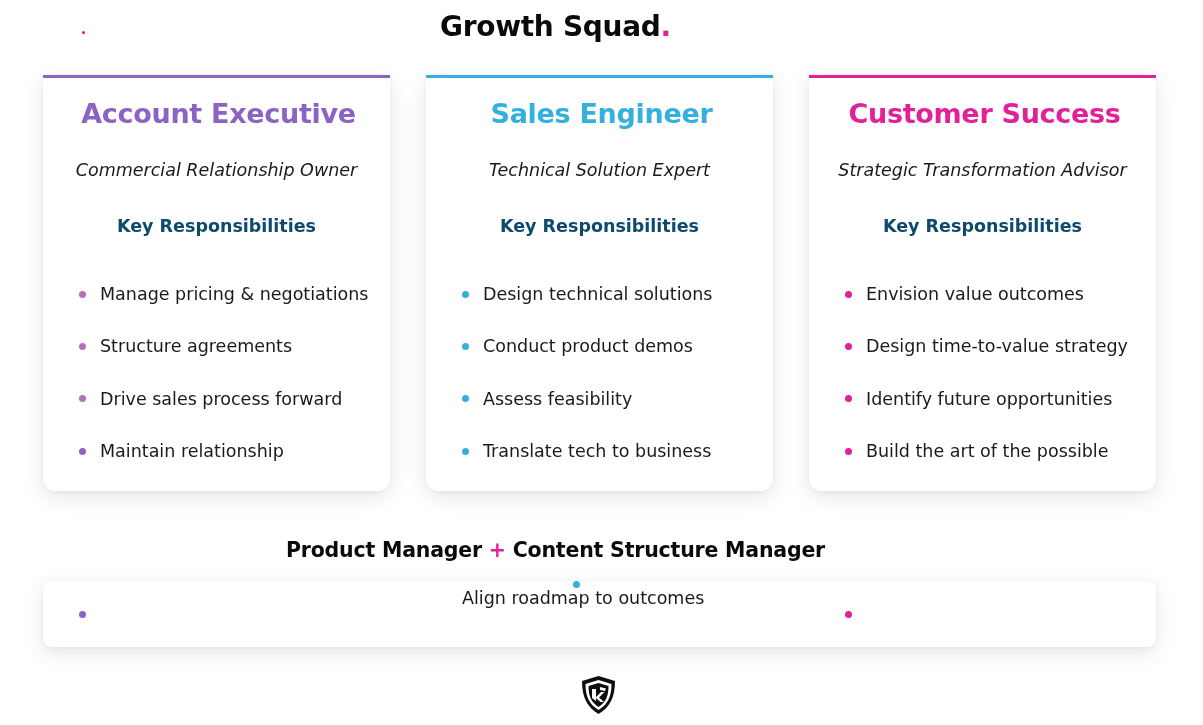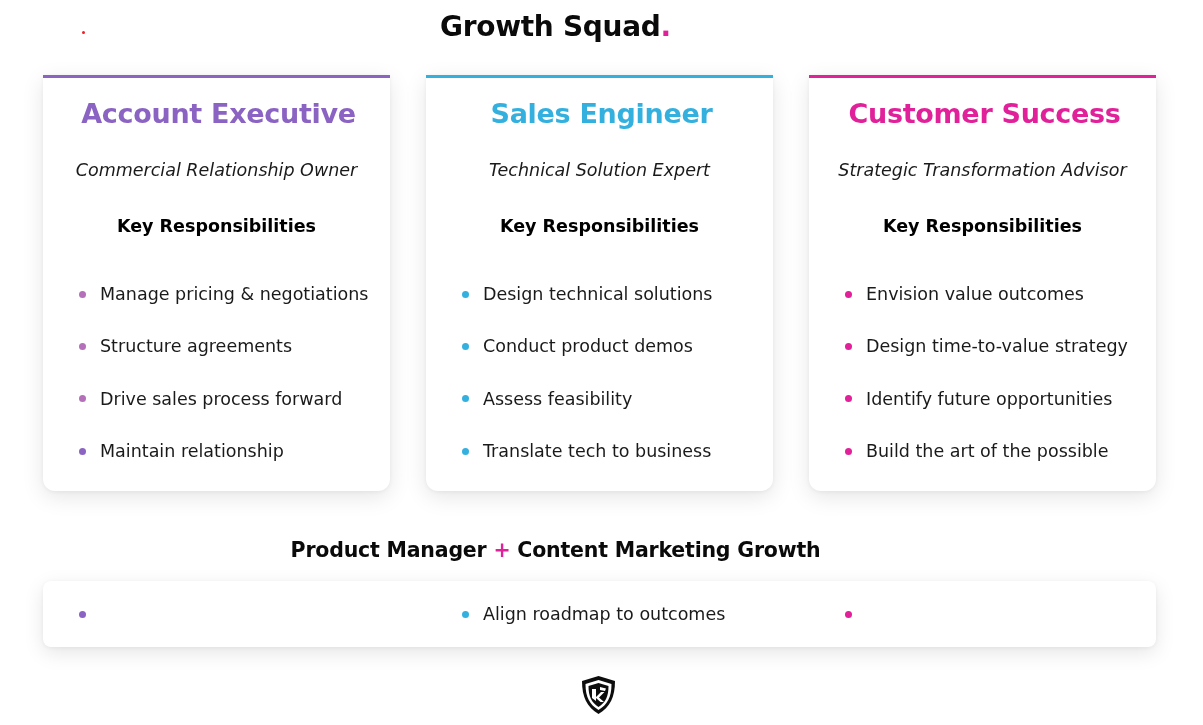--- a/index.html
+++ b/index.html
@@ -32,21 +32,21 @@
   .card-heading {
     position: absolute; left: 4px; right: 0; top: 20px; text-align: center;
     font-size: 27px; font-weight: bold; letter-spacing: -0.3px;
   }
   .card-subtitle {
     position: absolute; left: 0; right: 0; top: 82px; text-align: center;
     font-size: 17.5px; font-style: italic; color: #1a1a1a;
   }
   .card-keyresp {
     position: absolute; left: 0; right: 0; top: 138px; text-align: center;
-    font-size: 17.5px; font-weight: bold; color: #000000;
+    font-size: 17.5px; font-weight: bold; color: #0c4a6e;
   }
   .resp-list { position: absolute; left: 36px; right: 10px; top: 196px; list-style: none; }
   .resp-item {
     display: flex; align-items: center; height: 52.3px;
     font-size: 17.5px; color: #1a1a1a; white-space: nowrap;
   }
   .bullet {
     width: 7px; height: 7px; border-radius: 50%; margin-right: 14px; flex: 0 0 7px;
     position: relative; top: -6px;
   }
@@ -61,21 +61,21 @@
     position: absolute; left: 43px; top: 581px; width: 1113px; height: 66px;
     background: #ffffff; border-radius: 8px;
     box-shadow: 0 6px 20px rgba(0,0,0,0.10), 0 1px 4px rgba(0,0,0,0.05);
   }
   .pm-item {
     position: absolute; top: 0; height: 66px; display: flex; align-items: center;
     font-size: 17.5px; color: #1a1a1a; white-space: nowrap;
   }
   .pm-item .bullet, .pm-item .resp-text { top: 0; }
   .pm-item-1 { left: 36px; }
-  .pm-item-2 { left: 419px; }
+  .pm-item-2 { left: 419px; flex-direction: column; }
   .pm-item-3 { left: 802px; }
 
   .logo { position: absolute; left: 580px; top: 675px; width: 37px; height: 40px; }
 </style>
 </head>
 <body>
 
 <div class="page">
 
   <div class="stray-dot"></div>
@@ -147,21 +147,21 @@
           <span class="bullet" style="background:#e0219a;"></span>
           <span class="resp-text">Identify future opportunities</span>
         </li>
       <li class="resp-item">
           <span class="bullet" style="background:#e0219a;"></span>
           <span class="resp-text">Build the art of the possible</span>
         </li>
     </ul>
   </div>
 
-  <h2 class="pm-heading"><span>Product Manager</span> <span class="plus">+</span> <span>Content Marketing Growth</span></h2>
+  <h2 class="pm-heading"><span>Product Manager</span> <span class="plus">+</span> <span>Content Structure Manager</span></h2>
 
   <div class="pm-box">
     <div class="pm-item pm-item-1">
         <span class="bullet" style="background:#8b63c2;"></span>
       </div>
     <div class="pm-item pm-item-2">
         <span class="bullet" style="background:#34b0df;"></span>
         <span class="resp-text">Align roadmap to outcomes</span>
       </div>
     <div class="pm-item pm-item-3">

